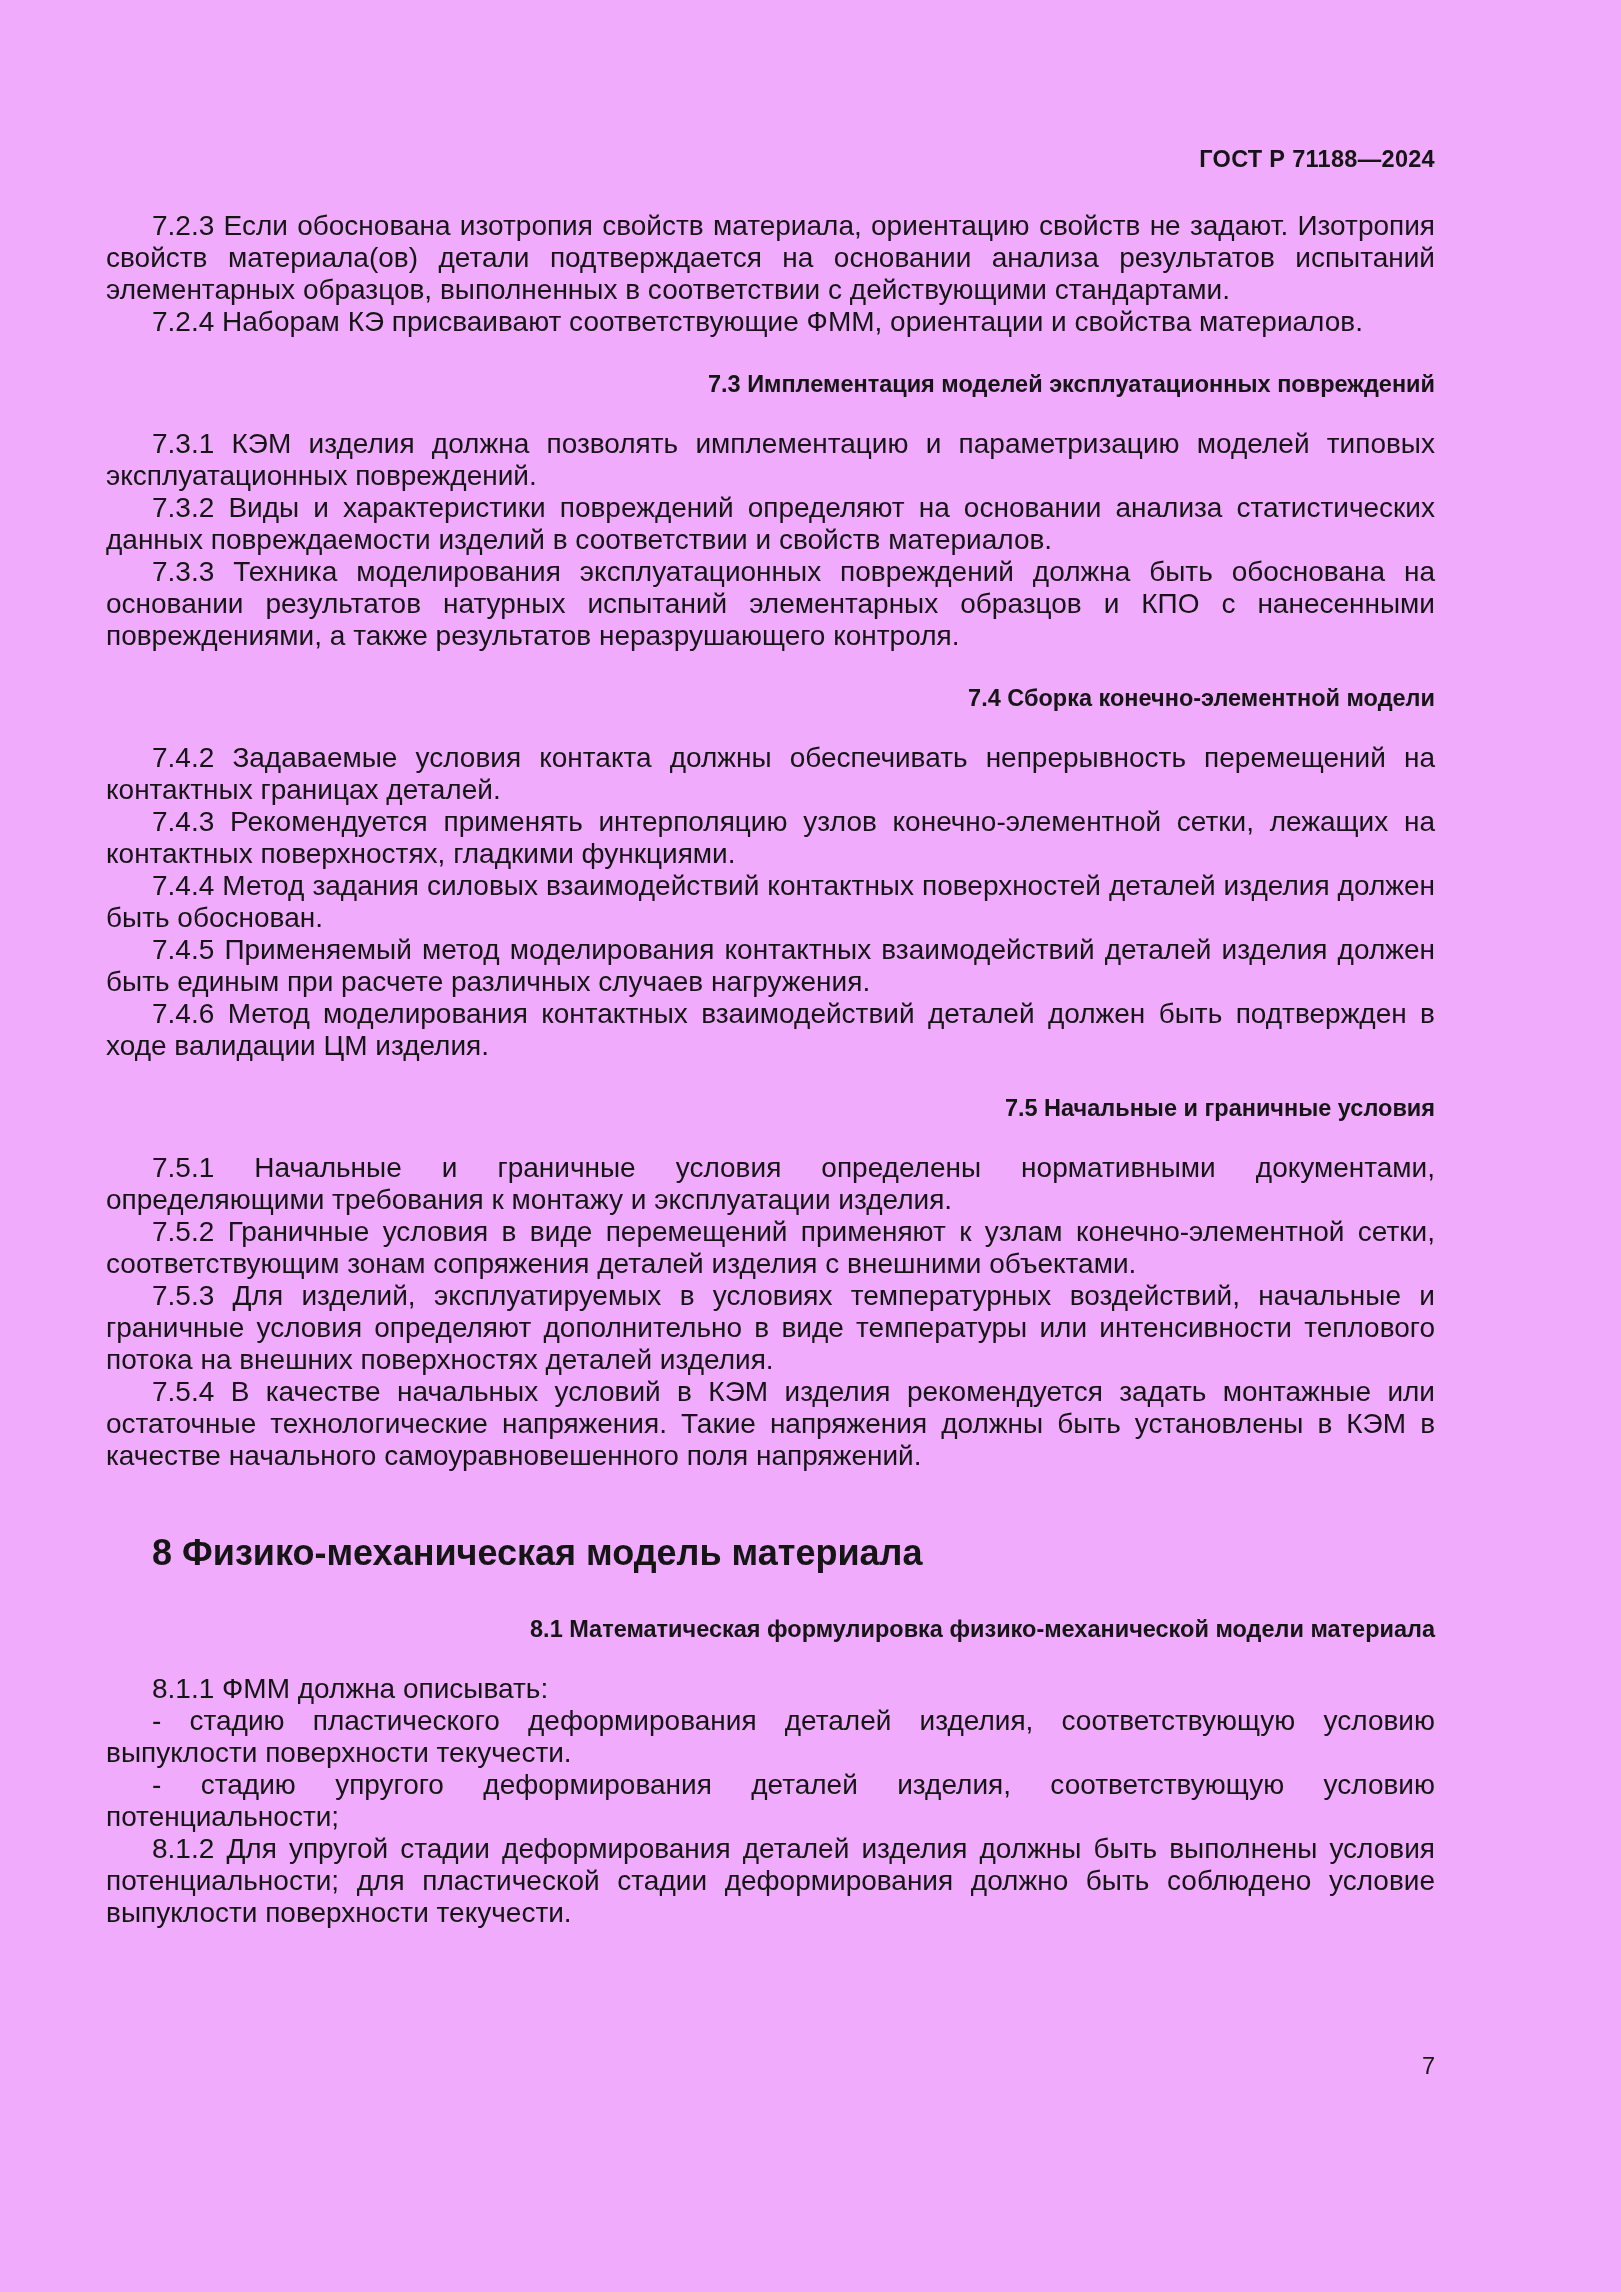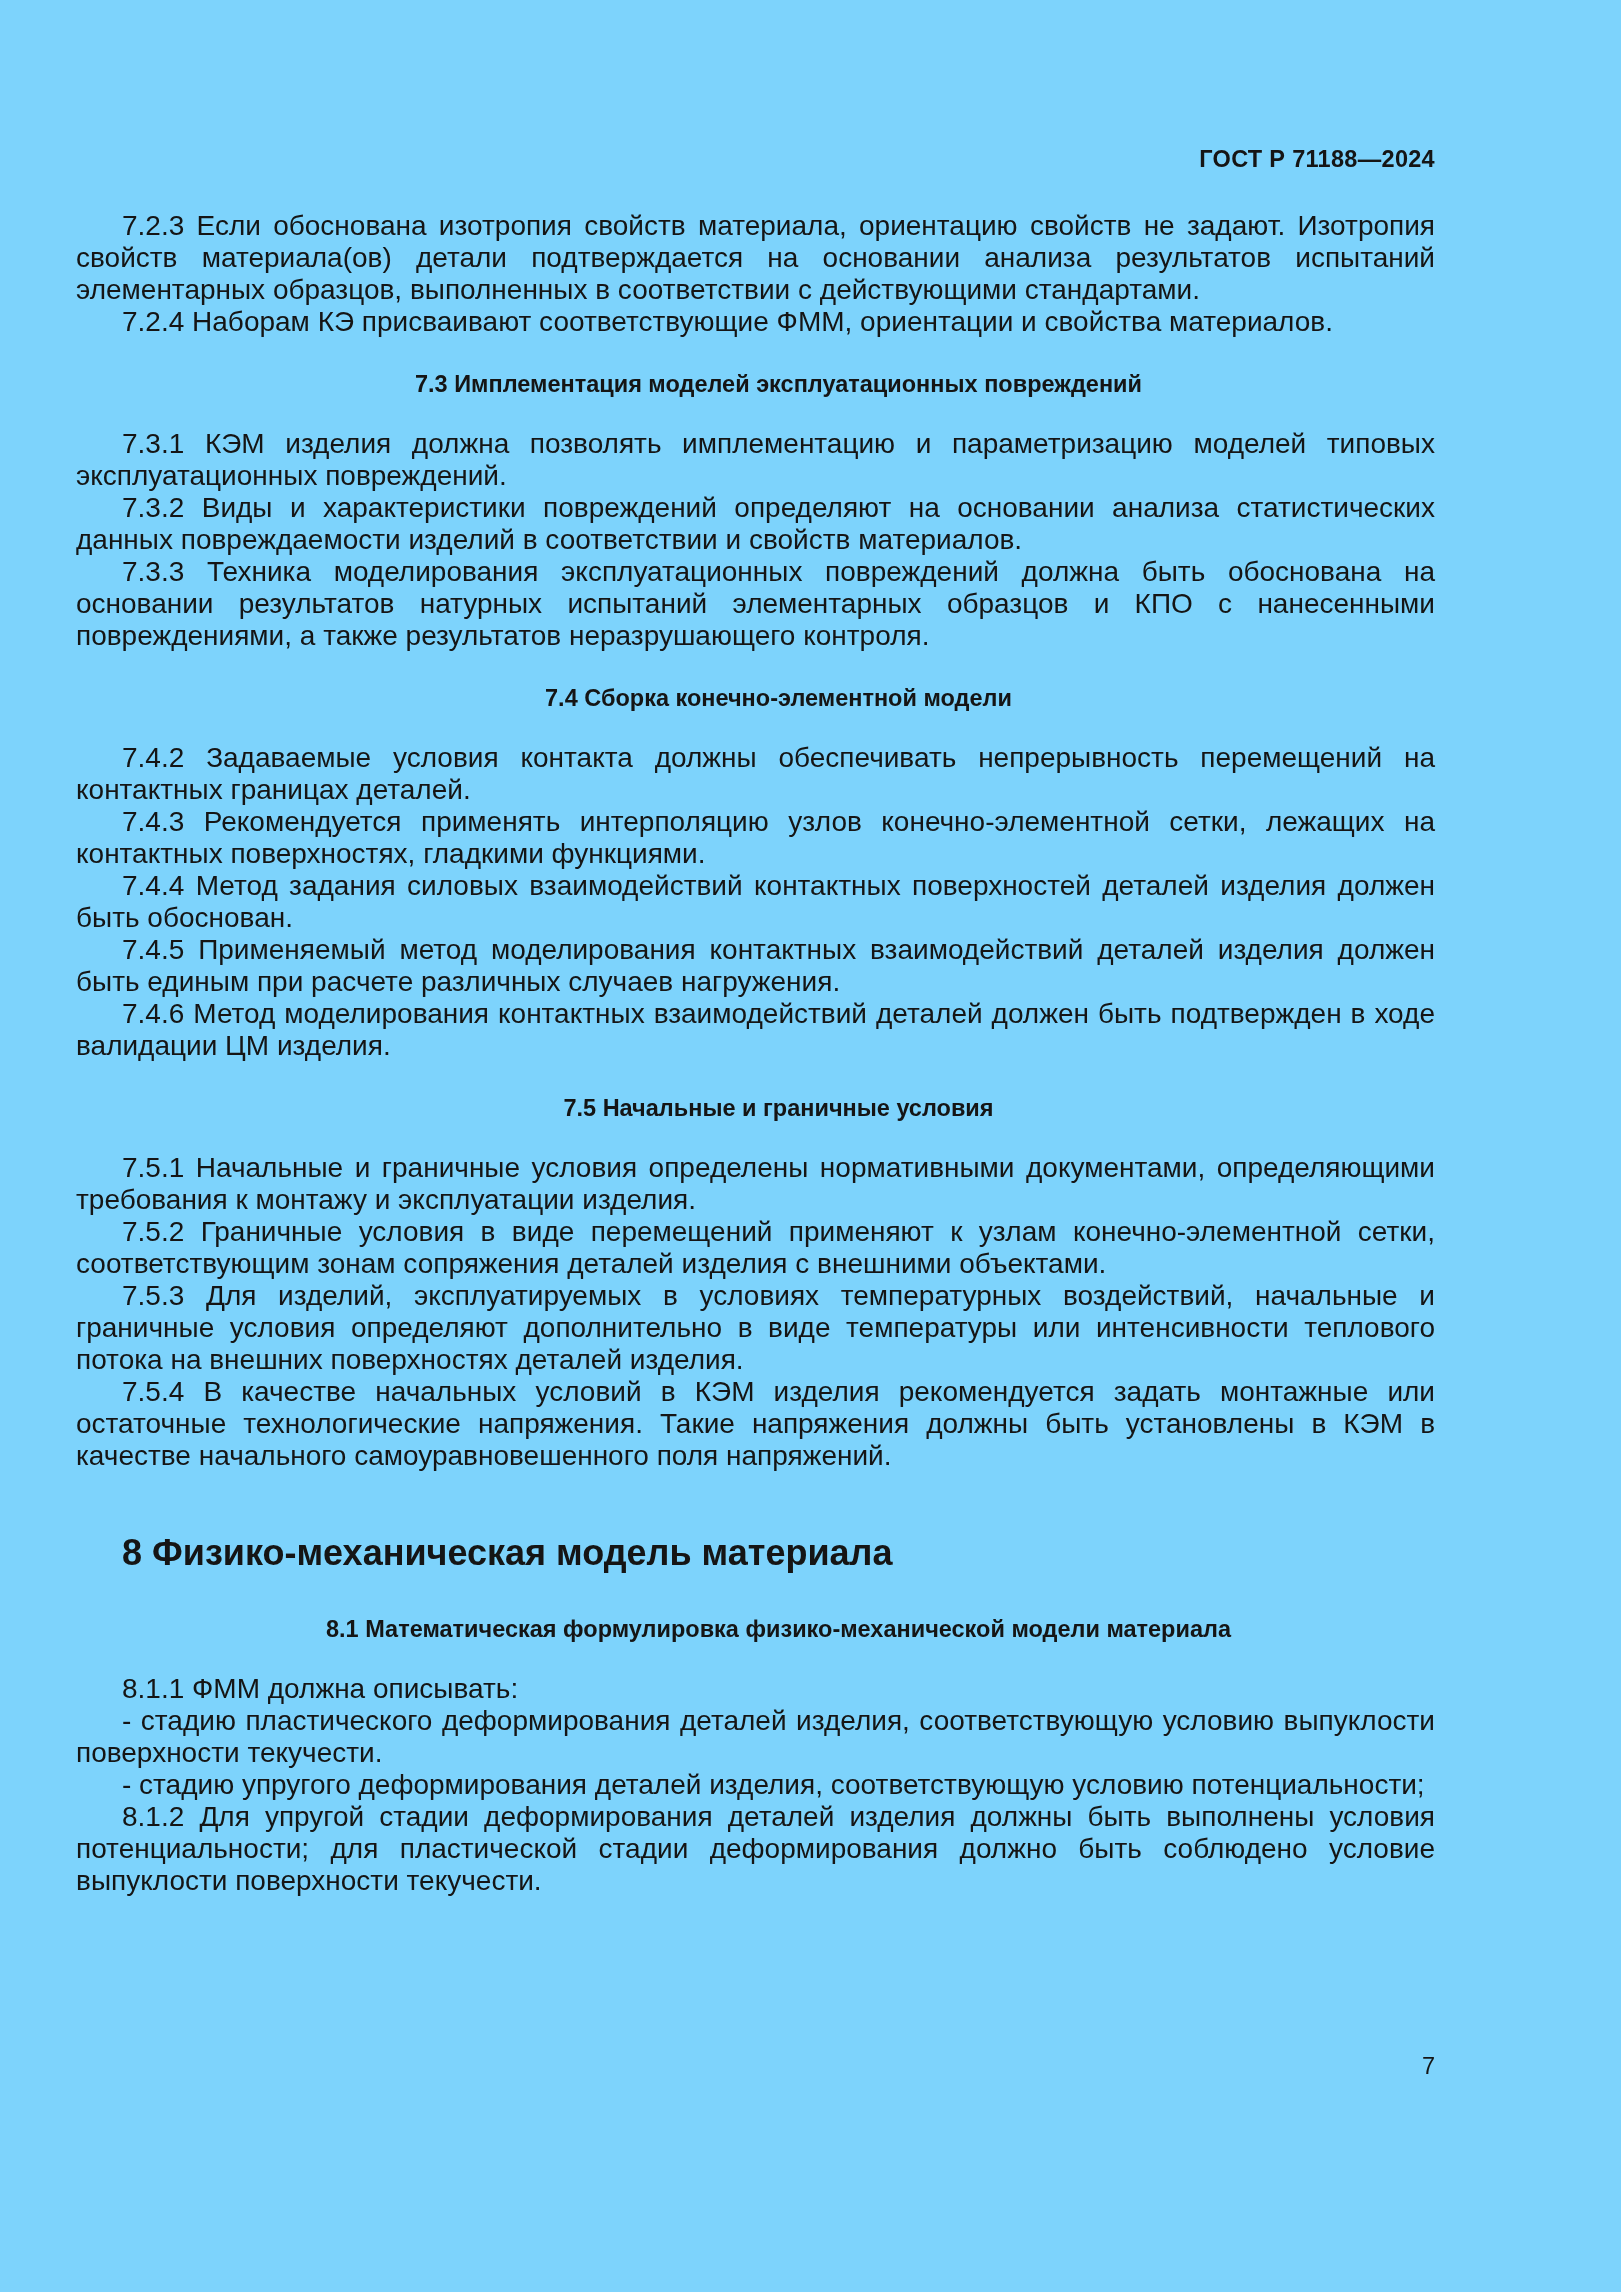--- a/index.html
+++ b/index.html
@@ -2,23 +2,23 @@
 <html lang="ru"><head>
 <meta charset="utf-8">
 <style>
   * { margin: 0; padding: 0; box-sizing: border-box; }
   html, body { background: #e9e9e9; }
   body { font-family: "Liberation Sans", sans-serif; }
   .page {
     position: relative;
     width: 1621px;
     height: 2293px;
-    background: #7dd3fc;
+    background: #f0abfc;
     color: #151515;
-    padding: 143px 186px 0 76px;
+    padding: 143px 186px 0 106px;
     overflow: hidden;
   }
   .doc-header {
     text-align: right;
     font-weight: bold;
     font-size: 23.5px;
     line-height: 32px;
     margin-bottom: 35px;
     letter-spacing: 0.3px;
   }
@@ -27,21 +27,21 @@
     line-height: 32px;
     text-align: justify;
     text-indent: 46px;
     hyphens: auto;
   }
   .doc-content h3 {
     font-size: 23.5px;
     line-height: 32px;
     font-weight: bold;
     text-indent: 46px;
-    text-align: center;
+    text-align: right;
     margin-top: 30px;
     margin-bottom: 28px;
   }
   .doc-content h2 {
     font-size: 36px;
     line-height: 35px;
     font-weight: bold;
     text-indent: 46px;
     text-align: left;
     margin-top: 63px;

